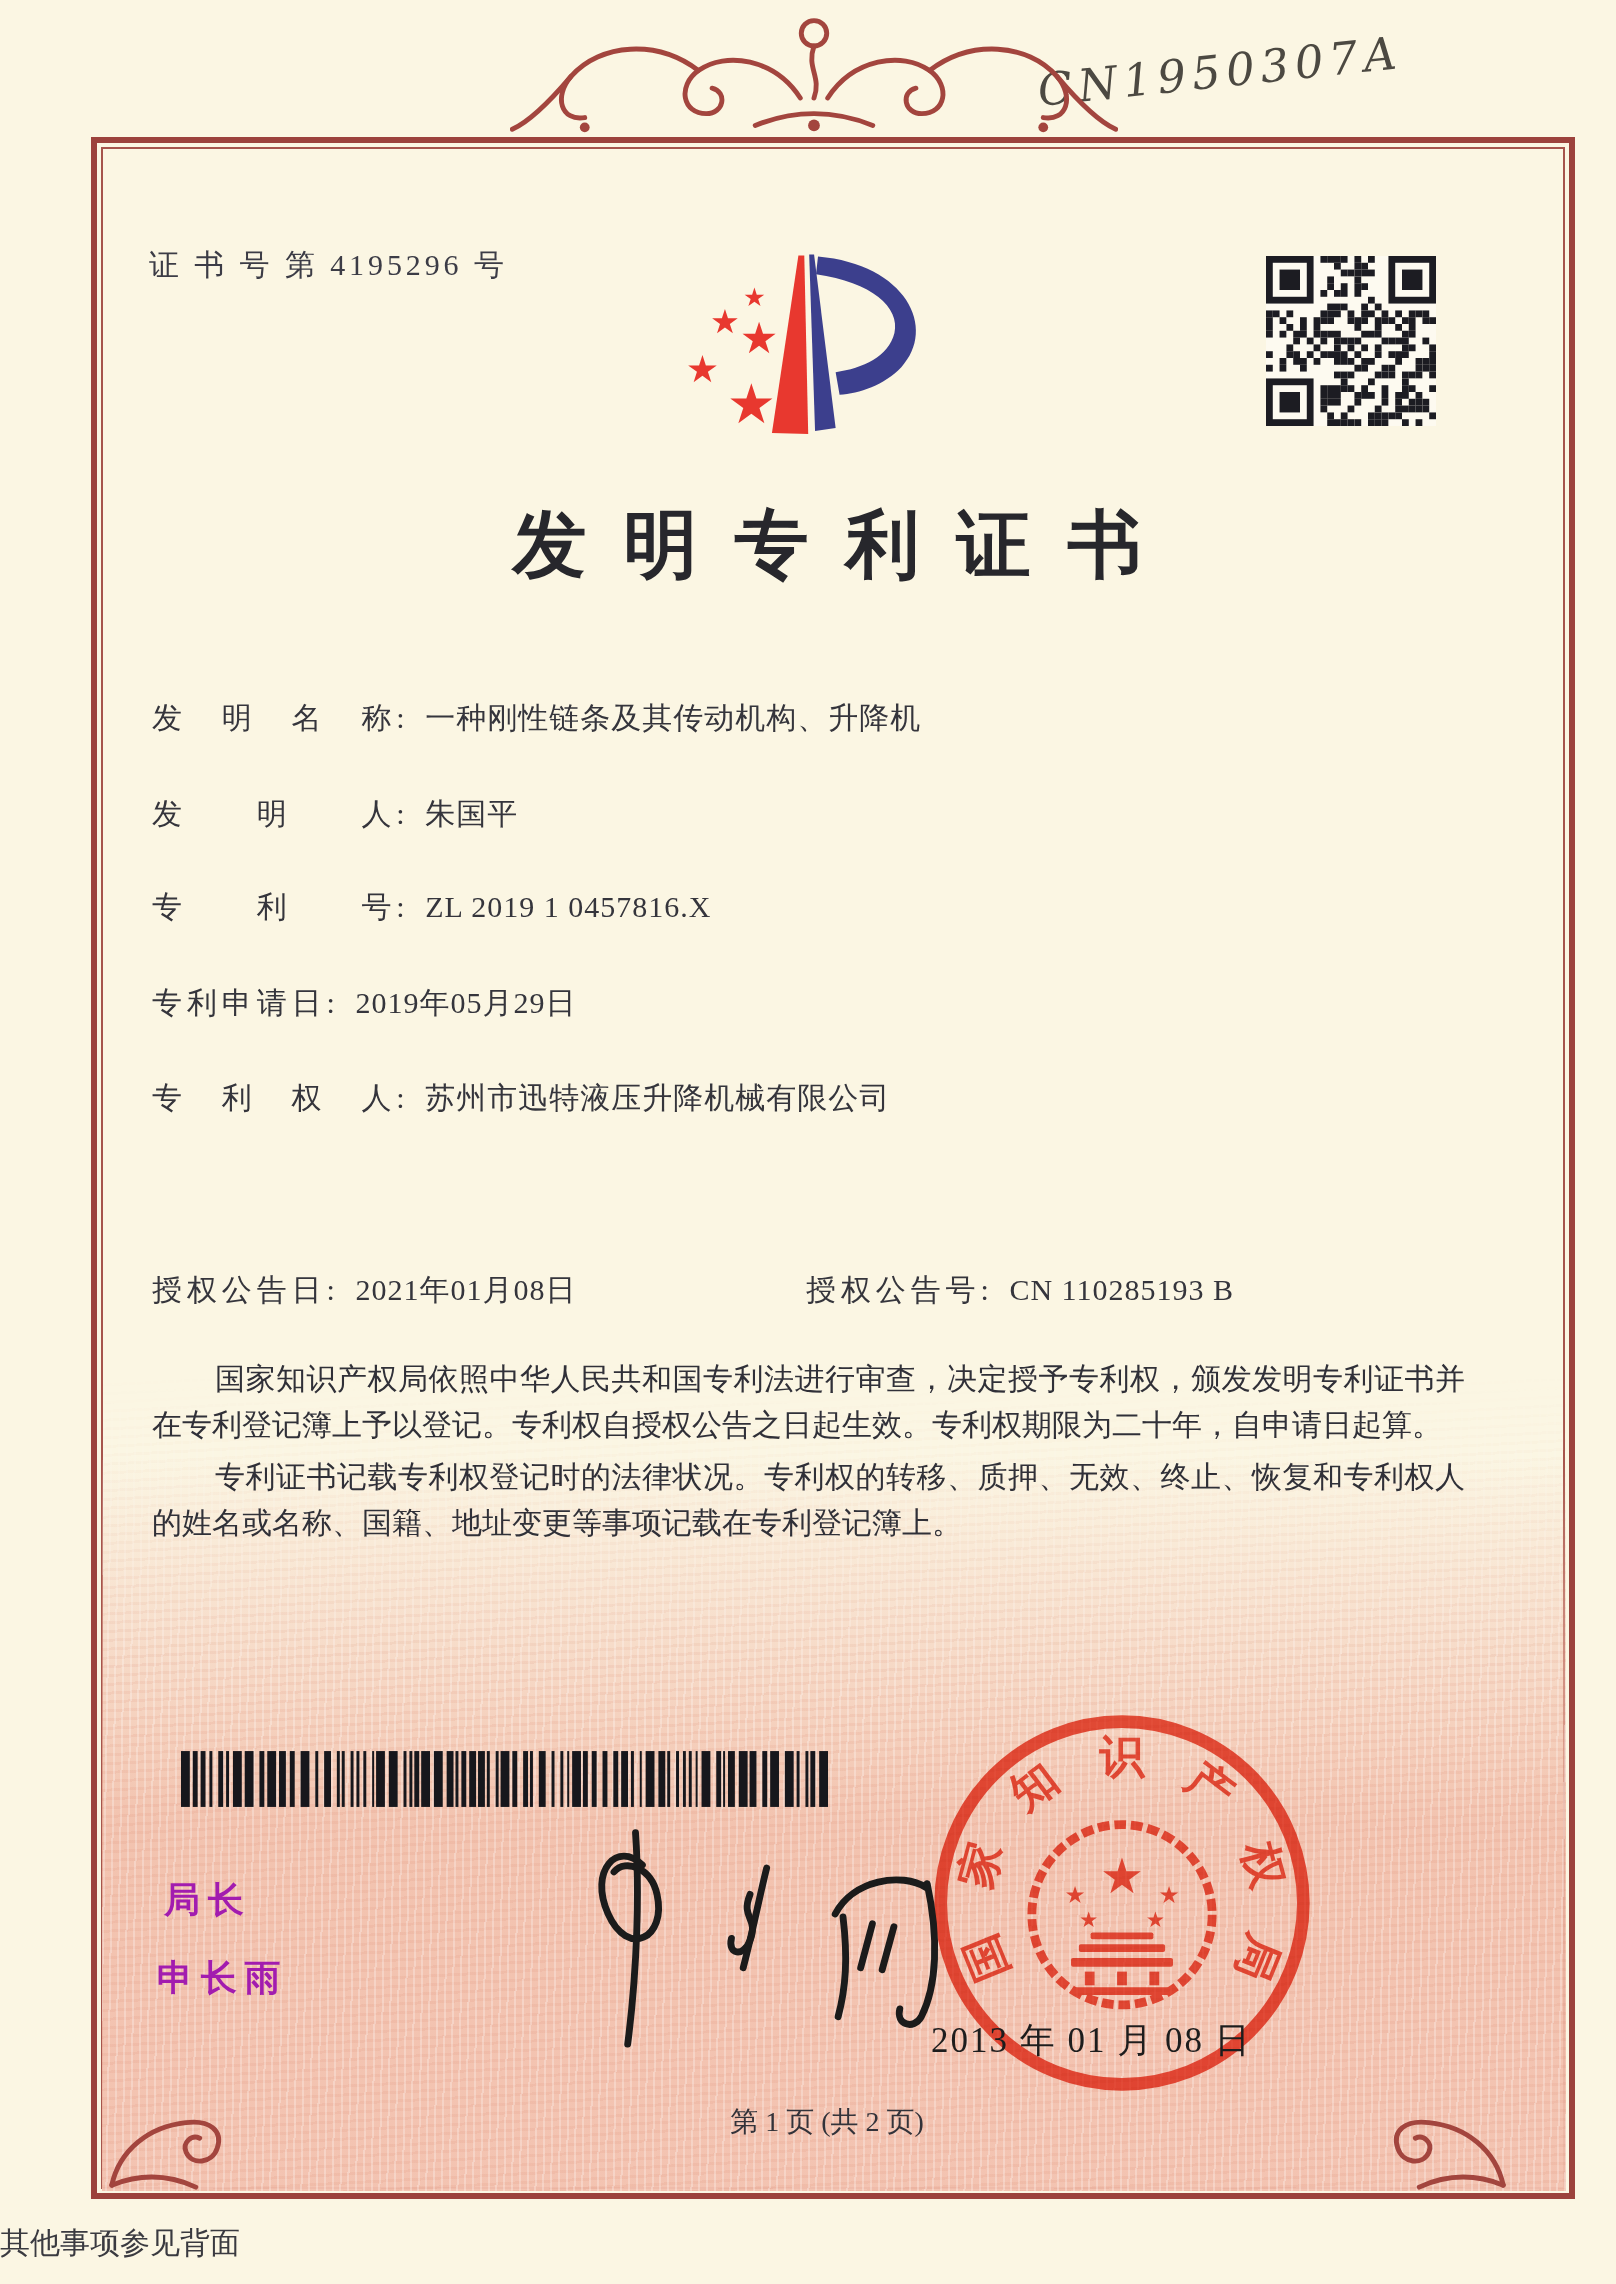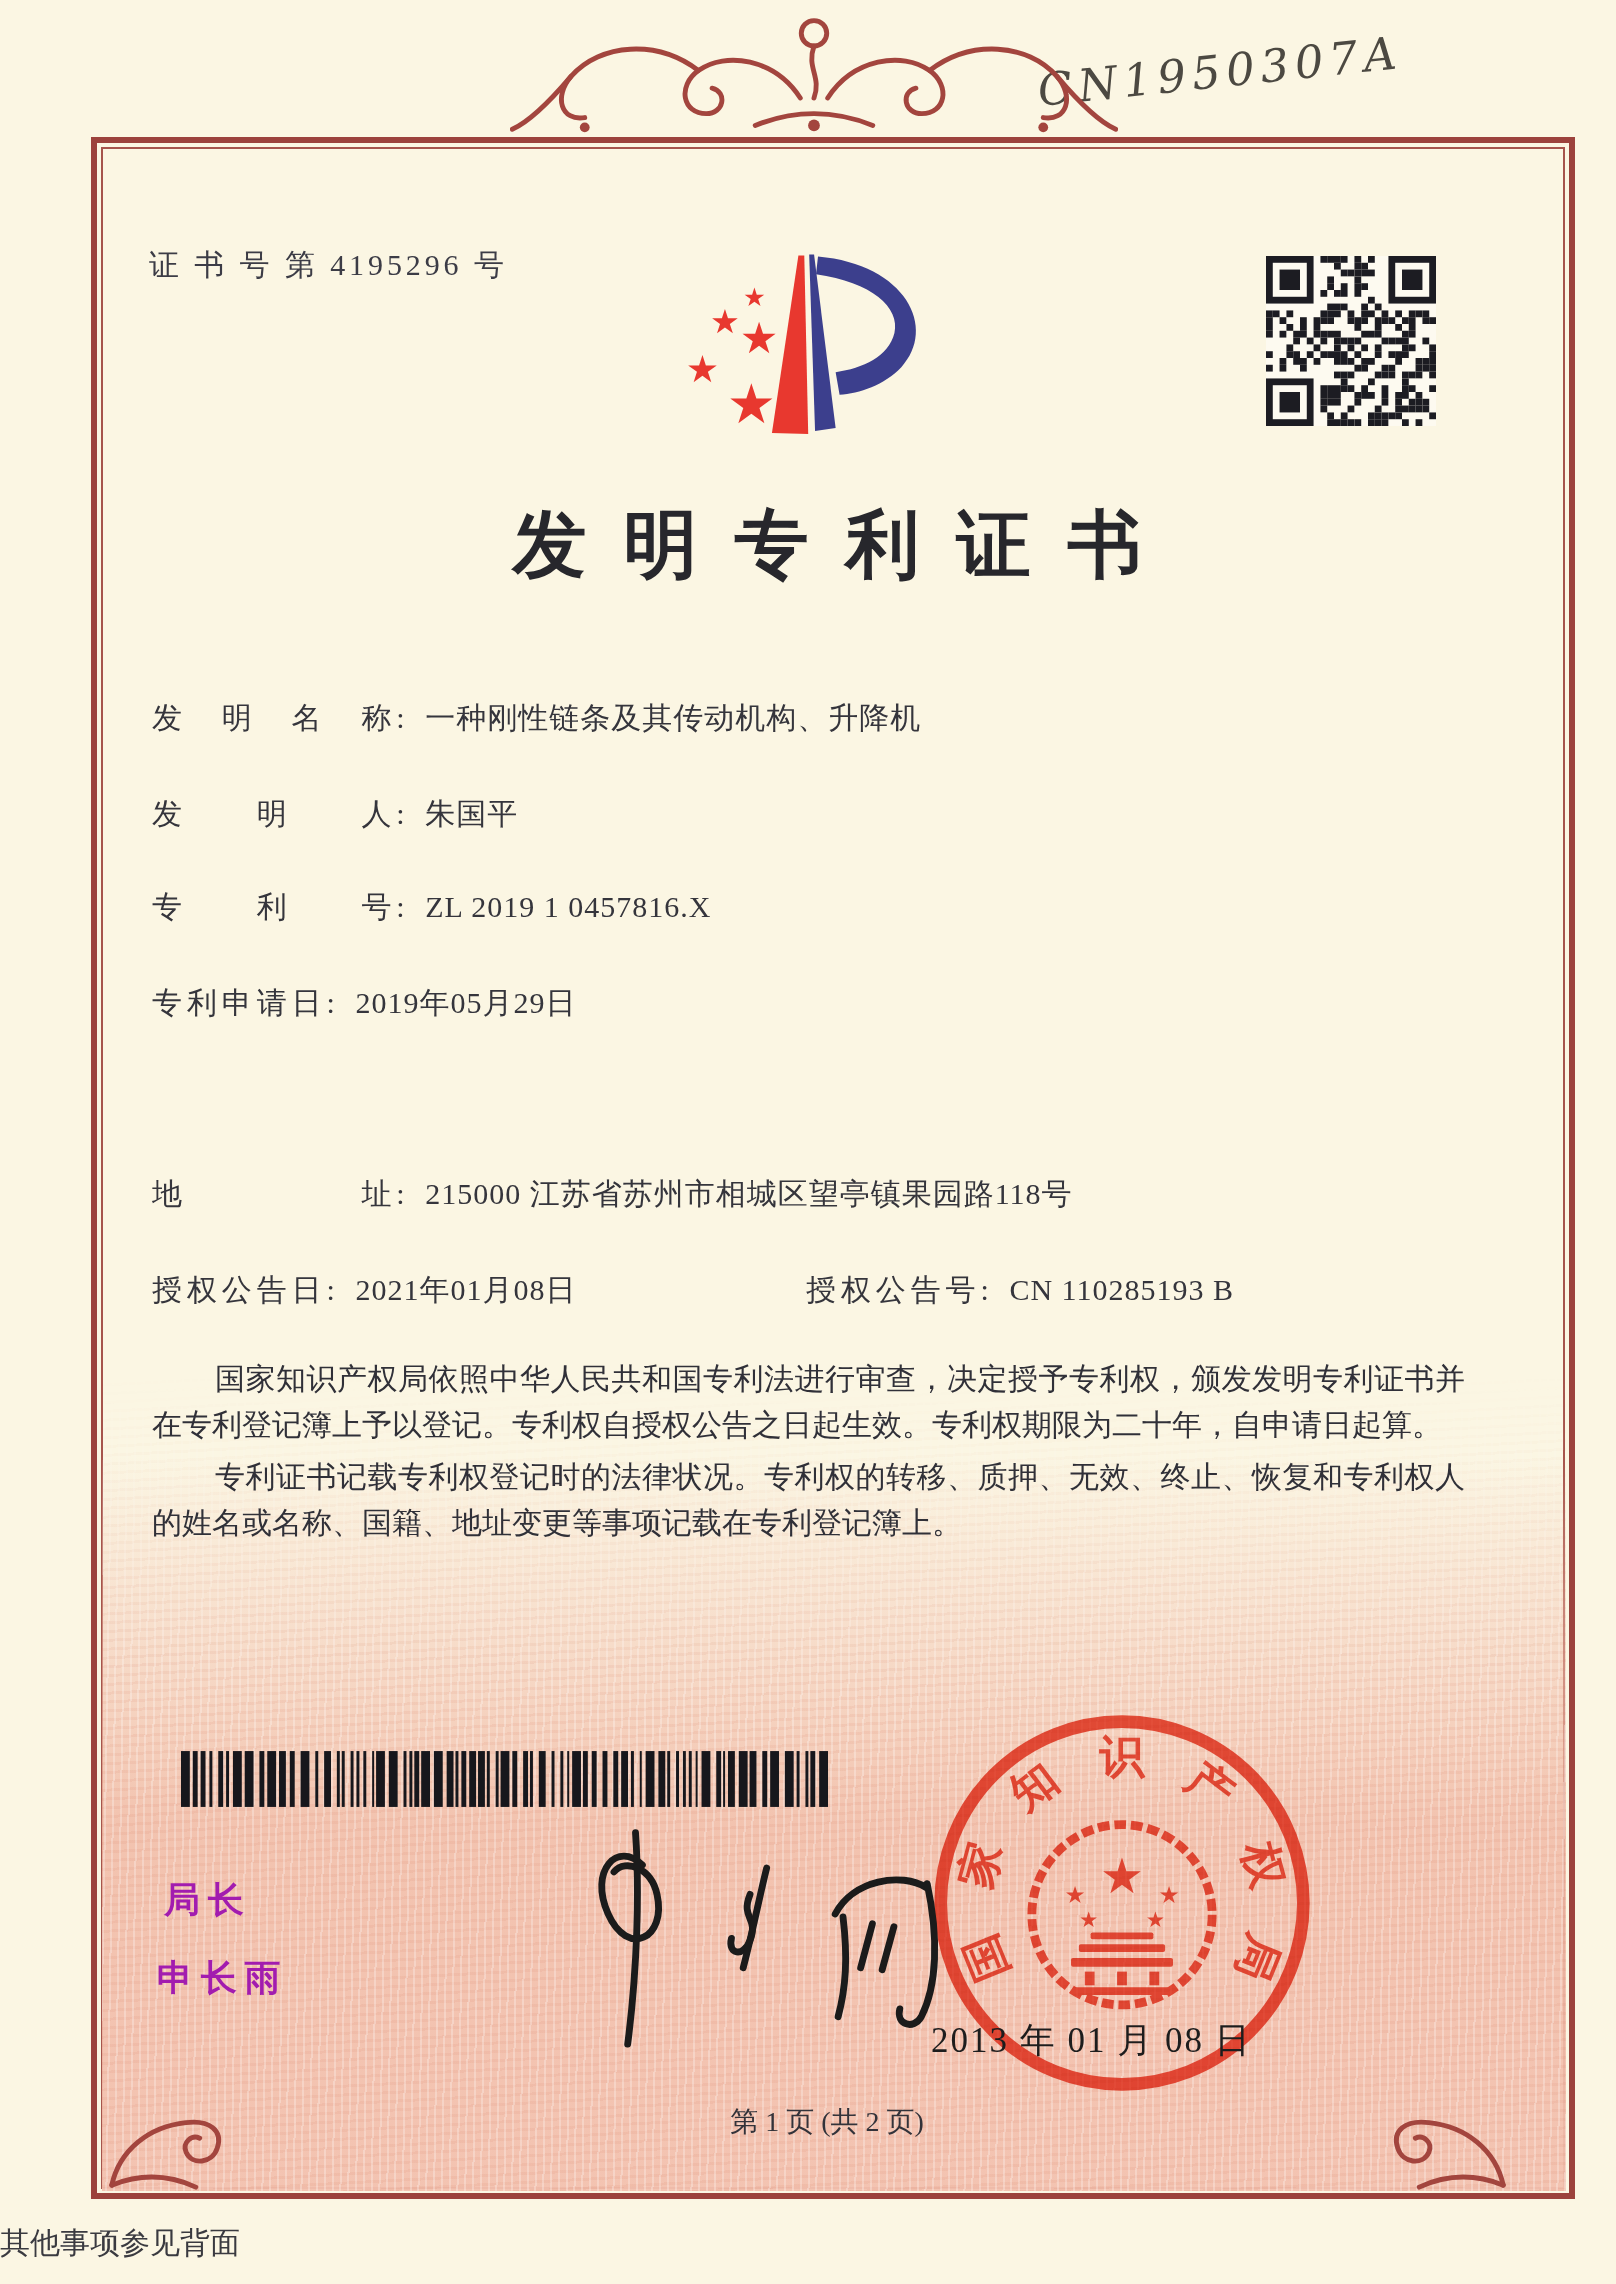--- a/index.html
+++ b/index.html
@@ -348,22 +348,22 @@
     </div>
     <div class="frow" style="top:0">
       <span class="flabel">发　明　名　称:</span><span class="fvalue">一种刚性链条及其传动机构、升降机</span>
     </div>
     <div class="frow" style="top:189px">
       <span class="flabel">专　　利　　号:</span><span class="fvalue">ZL 2019 1 0457816.X</span>
     </div>
     <div class="frow" style="top:285px">
       <span class="flabel">专利申请日:</span><span class="fvalue">2019年05月29日</span>
     </div>
-    <div class="frow" style="top:476px">
-      <span class="flabel">地　　　　　址:</span><span class="fvalue">215000 江苏省苏州市相城区望亭镇果园路118号</span>
+    <div class="frow" style="top:380px">
+      <span class="flabel">专　利　权　人:</span><span class="fvalue">苏州市迅特液压升降机械有限公司</span>
     </div>
     <div class="frow" style="top:572px;width:1343px">
       <span class="flabel">授权公告日:</span><span class="fvalue">2021年01月08日</span>
       <span class="fcol2">
         <span class="flabel">授权公告号:</span><span class="fvalue">CN 110285193 B</span>
       </span>
     </div>
   </div>
 
   <div class="abs paras z1">

